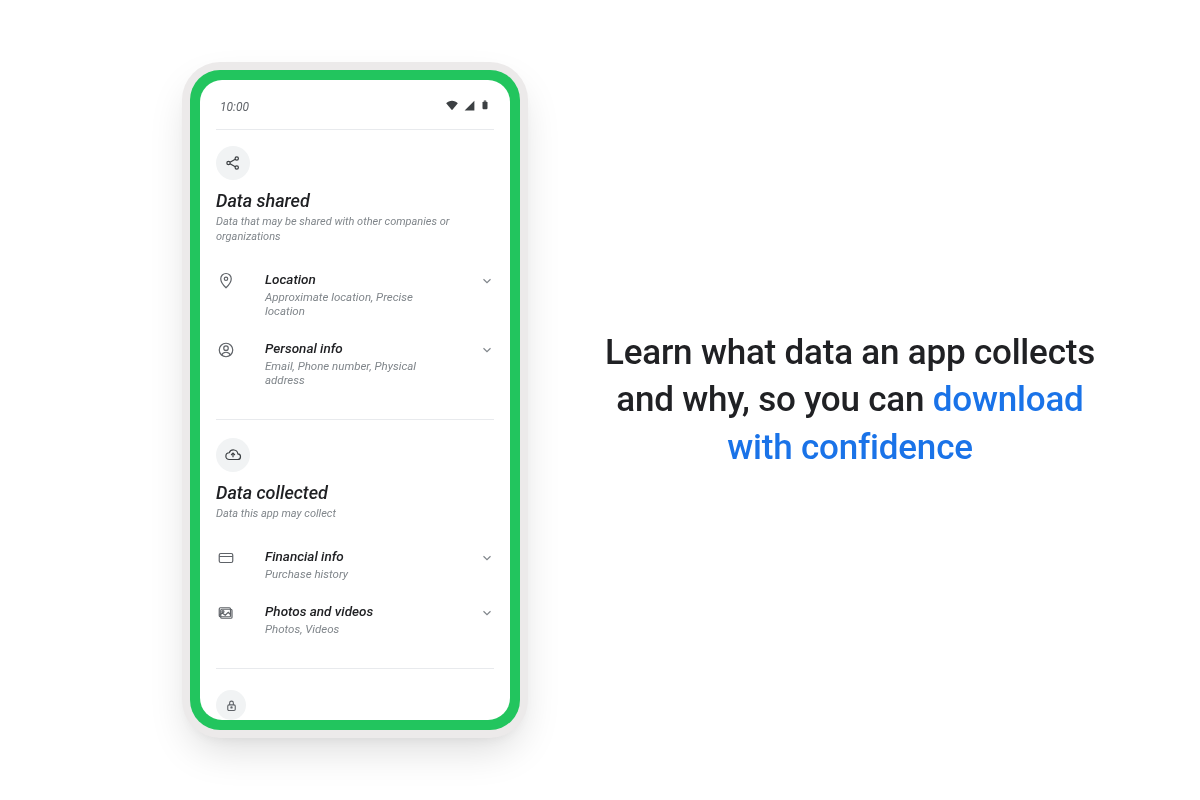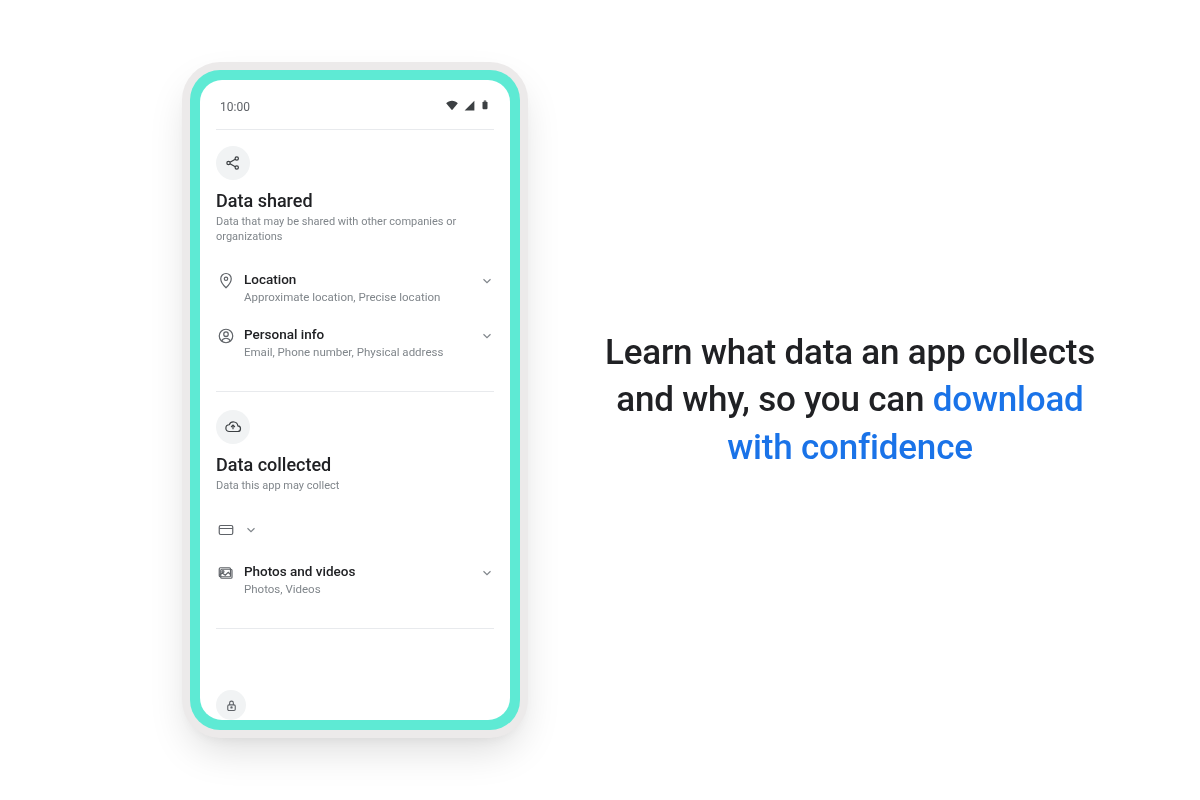--- a/index.html
+++ b/index.html
@@ -16,27 +16,28 @@
   .stage {
     width: 100%;
     display: flex;
     align-items: center;
     padding-left: 190px;
   }
   .phone-frame {
     width: 330px;
     height: 660px;
     border-radius: 30px;
-    background: #5eead4;
+    background: #22c55e;
     box-shadow:
       0 0 0 8px #eceaea,
       0 18px 40px rgba(0,0,0,0.15),
       0 6px 14px rgba(0,0,0,0.08);
     position: relative;
     overflow: hidden;
+    font-style: italic;
   }
   .phone-screen {
     position: absolute;
     top: 10px; left: 10px; right: 10px; bottom: 10px;
     background: #ffffff;
     border-radius: 22px;
     padding: 16px 16px 0 16px;
     overflow: hidden;
     display: flex;
     flex-direction: column;
@@ -81,21 +82,21 @@
   }
   .section-sub {
     font-size: 11px;
     color: #80868b;
     line-height: 1.35;
     margin-bottom: 18px;
   }
   .data-row {
     display: flex;
     align-items: flex-start;
-    gap: 8px;
+    gap: 29px;
     padding: 8px 0 14px 0;
     cursor: pointer;
   }
   .row-icon {
     width: 20px;
     display: flex;
     justify-content: center;
     padding-top: 1px;
     color: #5f6368;
   }
@@ -224,20 +225,24 @@
         <div class="section-title">Data collected</div>
         <div class="section-sub">Data this app may collect</div>
 
         <div class="data-row">
           <span class="row-icon">
             <svg viewBox="0 0 24 24">
                 <rect x="3" y="6" width="18" height="12" rx="2"></rect>
                 <line x1="3" y1="10" x2="21" y2="10"></line>
               </svg>
           </span>
+          <span class="row-body">
+            <div class="row-title">Financial info</div>
+            <div class="row-sub">Purchase history</div>
+          </span>
           <span class="row-chevron">
             <svg viewBox="0 0 24 24">
                 <polyline points="6 9 12 15 18 9"></polyline>
               </svg>
           </span>
         </div>
 
         <div class="data-row">
           <span class="row-icon">
             <svg viewBox="0 0 24 24">

